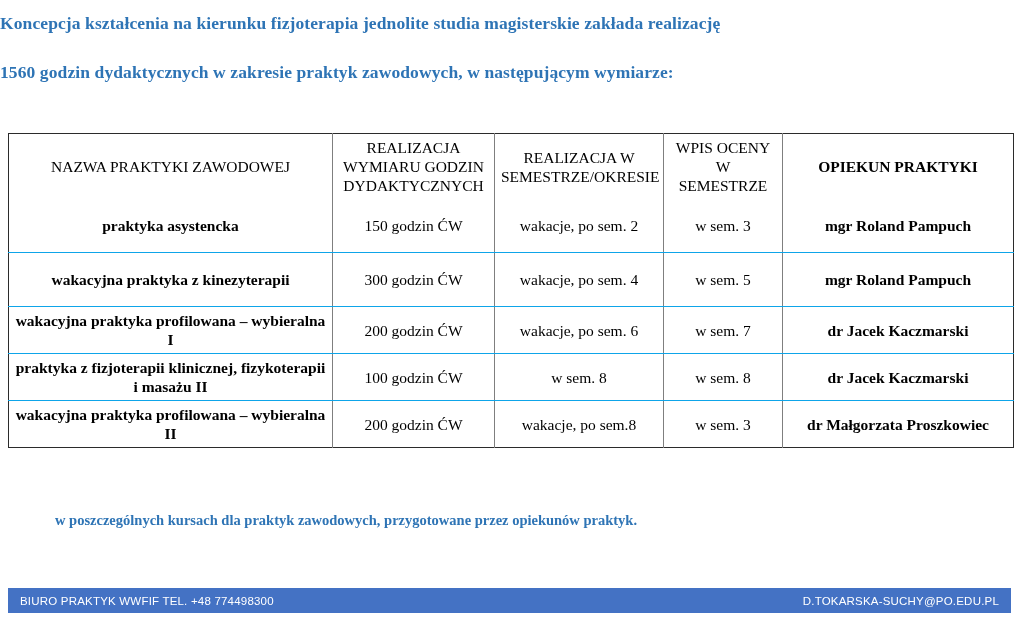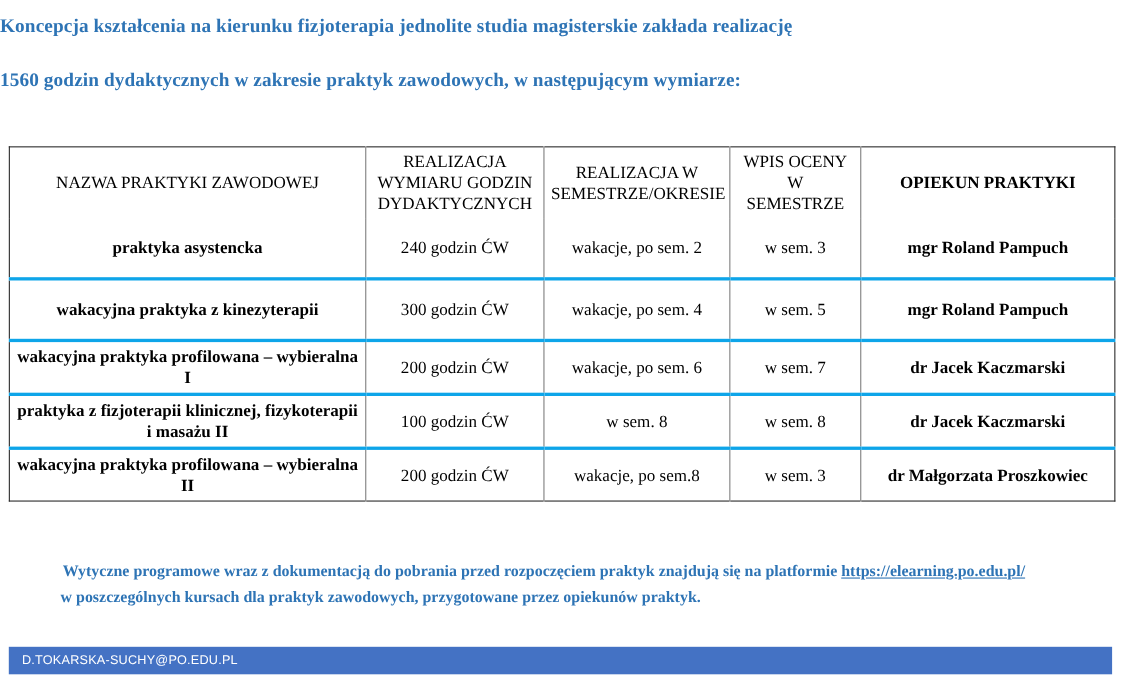--- a/index.html
+++ b/index.html
@@ -45,21 +45,21 @@
     border: 1.4px solid #2b2b2b;
   }
   table.practice-table col.c1 { width: 324px; }
   table.practice-table col.c2 { width: 162px; }
   table.practice-table col.c3 { width: 169px; }
   table.practice-table col.c4 { width: 119px; }
   table.practice-table col.c5 { width: 231px; }
 
   table.practice-table td {
     border-right: 1px solid #7f7f7f;
-    border-bottom: 3px solid #0ea5e9;
+    border-bottom: 1px solid #0ea5e9;
     padding: 4px 6px;
     vertical-align: middle;
     text-align: center;
     font-size: 15.5px;
     line-height: 19px;
     color: #000000;
   }
   table.practice-table td:last-child { border-right: none; }
   table.practice-table tr:last-child td { border-bottom: none; }
 
@@ -148,21 +148,21 @@
         <td class="hdr">NAZWA PRAKTYKI ZAWODOWEJ</td>
         <td class="hdr">REALIZACJA WYMIARU GODZIN DYDAKTYCZNYCH</td>
         <td class="hdr">REALIZACJA W SEMESTRZE/OKRESIE</td>
         <td class="hdr">WPIS OCENY W SEMESTRZE</td>
         <td class="hdr bold">OPIEKUN PRAKTYKI</td>
       </tr>
     </thead>
     <tbody>
       <tr class="row-tall">
         <td class="cell-name">praktyka asystencka</td>
-        <td>240 godzin ĆW</td>
+        <td>150 godzin ĆW</td>
         <td>wakacje, po sem. 2</td>
         <td>w sem. 3</td>
         <td class="cell-sup">mgr Roland Pampuch</td>
       </tr>
       <tr class="row-tall">
         <td class="cell-name">wakacyjna praktyka z kinezyterapii</td>
         <td>300 godzin ĆW</td>
         <td>wakacje, po sem. 4</td>
         <td>w sem. 5</td>
         <td class="cell-sup">mgr Roland Pampuch</td>
@@ -186,21 +186,19 @@
         <td>200 godzin ĆW</td>
         <td>wakacje, po sem.8</td>
         <td>w sem. 3</td>
         <td class="cell-sup">dr Małgorzata Proszkowiec</td>
       </tr>
     </tbody>
   </table>
 </div>
 
 <div class="note">
-  <div>
-    <span>Wytyczne programowe wraz z dokumentacją do pobrania przed rozpoczęciem praktyk znajdują się na platformie </span><span class="url">https://elearning.po.edu.pl/</span>
-  </div>
   <div class="note-line2">w poszczególnych kursach dla praktyk zawodowych, przygotowane przez opiekunów praktyk.</div>
 </div>
 
 <div class="footer-bar">
+  <span class="footer-text">BIURO PRAKTYK WWFIF TEL. +48 774498300</span>
   <span class="footer-text">D.TOKARSKA-SUCHY@PO.EDU.PL</span>
 </div>
 
 </body></html>

